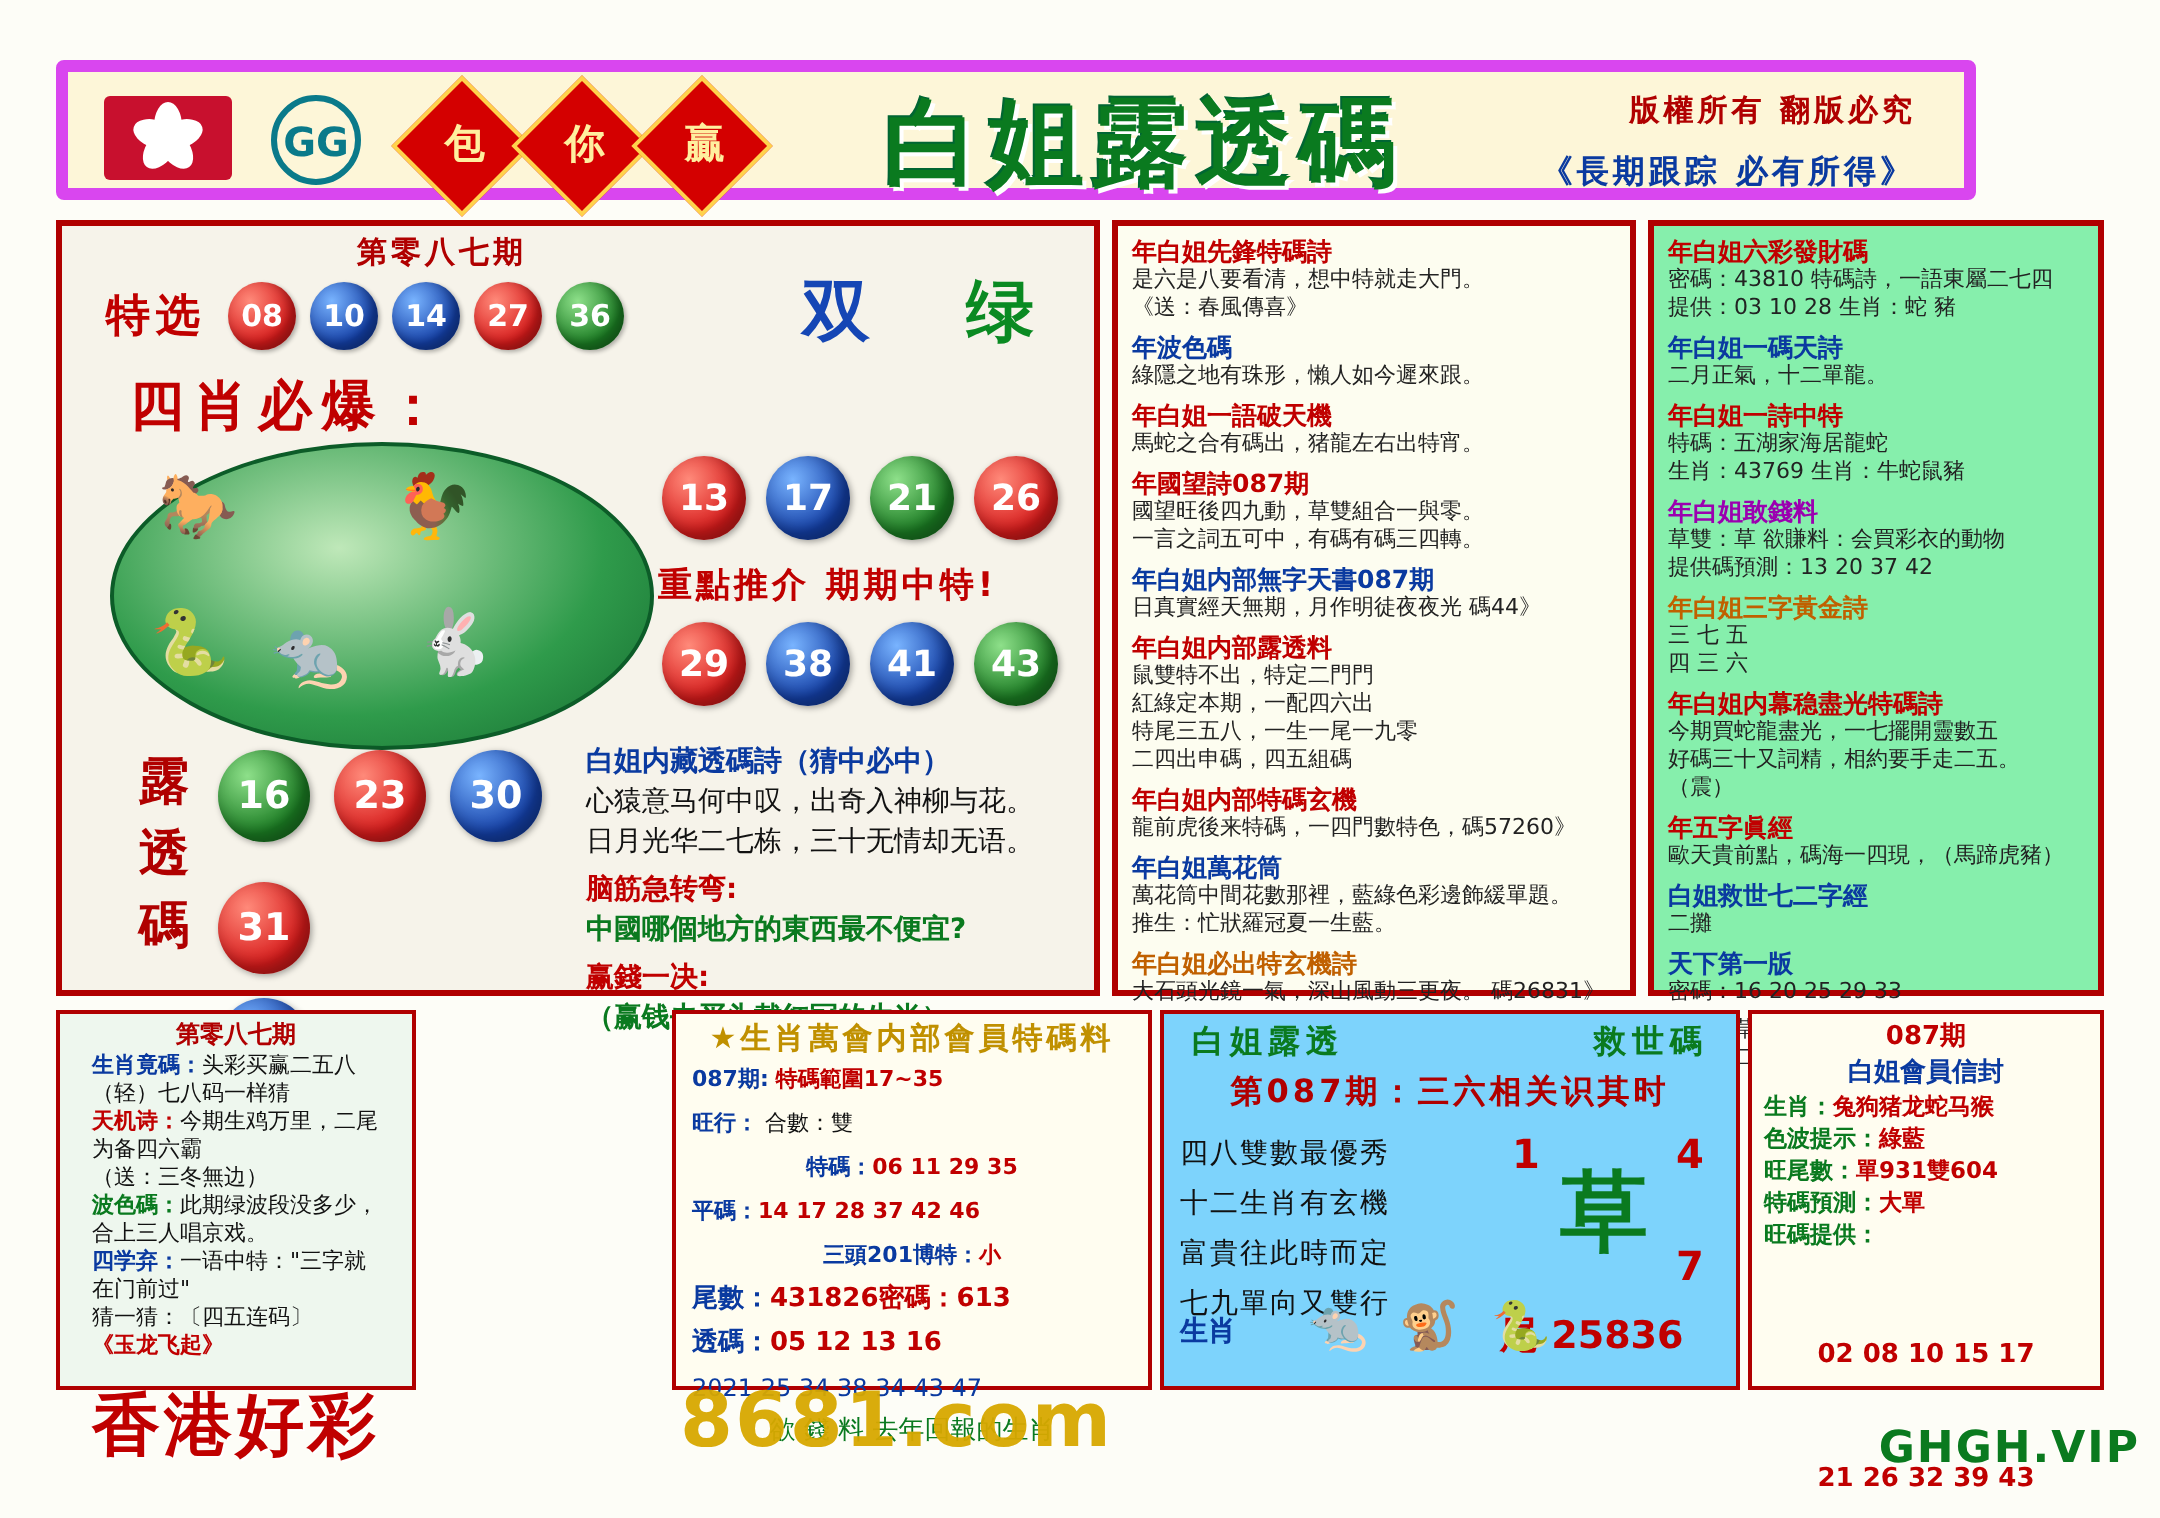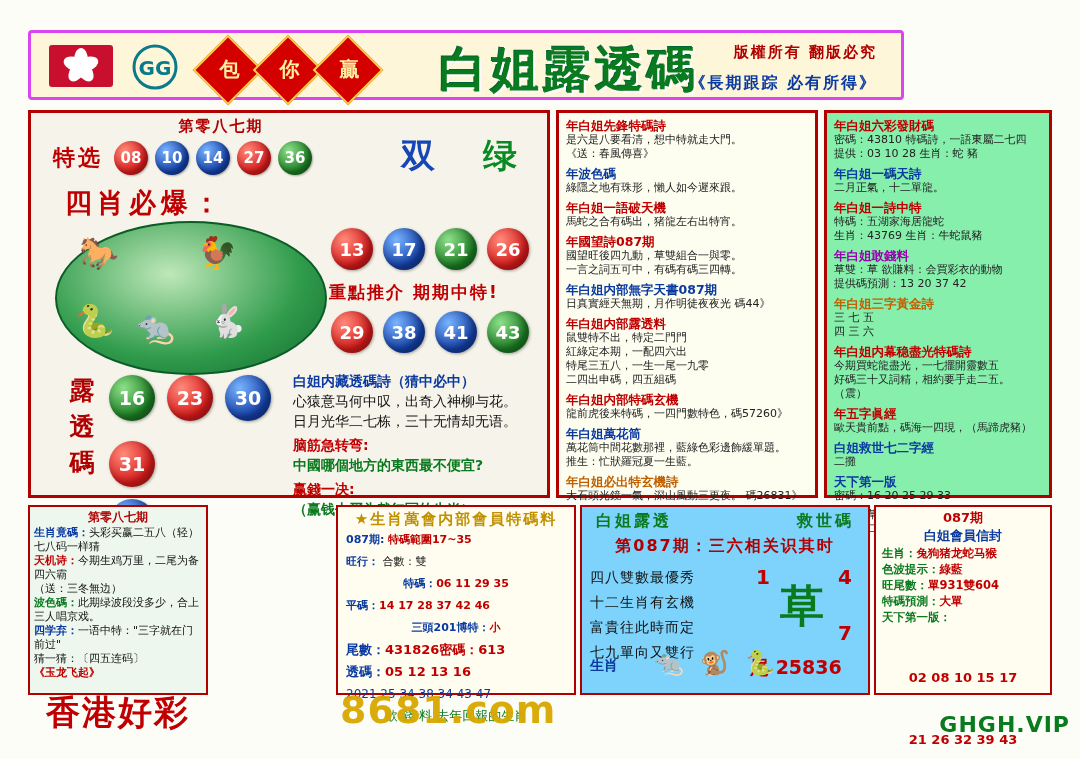--- a/index.html
+++ b/index.html
@@ -6,22 +6,22 @@
   body{
     width:1080px;height:759px;
     background:#ffffff;
     font-family:"DejaVu Sans", sans-serif;
     position:relative;overflow:hidden;
   }
   .page{position:absolute;left:0;top:0;width:1080px;height:759px;background:#fdfdf7;}
 
   
   .header{
-    position:absolute;left:28px;top:30px;width:876px;height:70px;
-    background:#fdf6d8;border:3px solid #d946ef;border-radius:4px;
+    position:absolute;left:28px;top:30px;width:960px;height:70px;
+    background:#fdf6d8;border:6px solid #d946ef;border-radius:4px;
     box-sizing:border-box;
   }
   .hdr-flag{position:absolute;left:18px;top:12px;width:64px;height:42px;
     background:#c8102e;border-radius:3px;}
   .hdr-flag .petal{position:absolute;left:50%;top:50%;width:14px;height:20px;
     background:#fff;border-radius:50% 50% 50% 50%/60% 60% 40% 40%;
     transform-origin:50% 100%;margin-left:-7px;margin-top:-20px;}
   .hdr-circle{position:absolute;left:96px;top:10px;width:56px;height:48px;}
   .hdr-circle svg{width:100%;height:100%}
   .diamond{
@@ -113,21 +113,21 @@
   .cA{color:#c00000}.cB{color:#0a3aa0}.cD{color:#9b00b0}.cE{color:#c06000}
 
   
   .bot1{position:absolute;left:28px;top:505px;width:180px;height:190px;background:#eef7ee;border:2px solid #b00000;box-sizing:border-box;}
   .bot2{position:absolute;left:212px;top:505px;width:120px;height:190px;background:#eef7ee;border:2px solid #b00000;box-sizing:border-box;}
   .bot3{position:absolute;left:336px;top:505px;width:240px;height:190px;background:#fffdf0;border:2px solid #b00000;box-sizing:border-box;}
   .bot4{position:absolute;left:580px;top:505px;width:290px;height:190px;background:#7dd3fc;border:2px solid #b00000;box-sizing:border-box;}
   .bot5{position:absolute;left:874px;top:505px;width:178px;height:190px;background:#fffdf0;border:2px solid #b00000;box-sizing:border-box;}
 
   .b1-title{text-align:center;font-size:12px;font-weight:bold;color:#b00000;padding-top:2px;}
-  .b1-line{font-size:11px;line-height:14px;padding:0 4px;color:#111;}
+  .b1-line{font-size:11px;line-height:14px;padding:0 16px;color:#111;}
   .b1-line .k{color:#0a3aa0;font-weight:bold;}
   .b1-line .r{color:#c00000;font-weight:bold;}
   .b1-line .g{color:#0a7a1f;font-weight:bold;}
 
   .b3-title{text-align:center;font-size:15px;font-weight:bold;color:#c09000;letter-spacing:2px;padding-top:3px;}
   .b3-row{font-size:11px;line-height:22px;padding:0 8px;color:#111;}
   .b3-row .lab{color:#0a3aa0;font-weight:bold;}
   .b3-row .val{color:#c00000;font-weight:bold;}
 
   .b4-head{display:flex;justify-content:space-between;padding:4px 14px 0;}
@@ -392,21 +392,21 @@
     </div>
   </div>
 
   <div class="bot5">
     <div class="b5-title">087期</div>
     <div class="b5-sub">白姐會員信封</div>
     <div class="b5-row"><span class="k">生肖：</span><span class="v">兔狗猪龙蛇马猴</span></div>
     <div class="b5-row"><span class="k">色波提示：</span><span class="v">綠藍</span></div>
     <div class="b5-row"><span class="k">旺尾數：</span><span class="v">單931雙604</span></div>
     <div class="b5-row"><span class="k">特碼預測：</span><span class="v">大單</span></div>
-    <div class="b5-row"><span class="k">天下第一版：</span></div>
+    <div class="b5-row"><span class="k">旺碼提供：</span></div>
     <div class="b5-nums">02 08 10 15 17</div>
     <div class="b5-nums">21 26 32 39 43</div>
   </div>
 
   <div class="foot-left">香港好彩</div>
   <div class="foot-mid">8681.com</div>
   <div class="foot-right">GHGH.VIP</div>
 
 </div>
 

